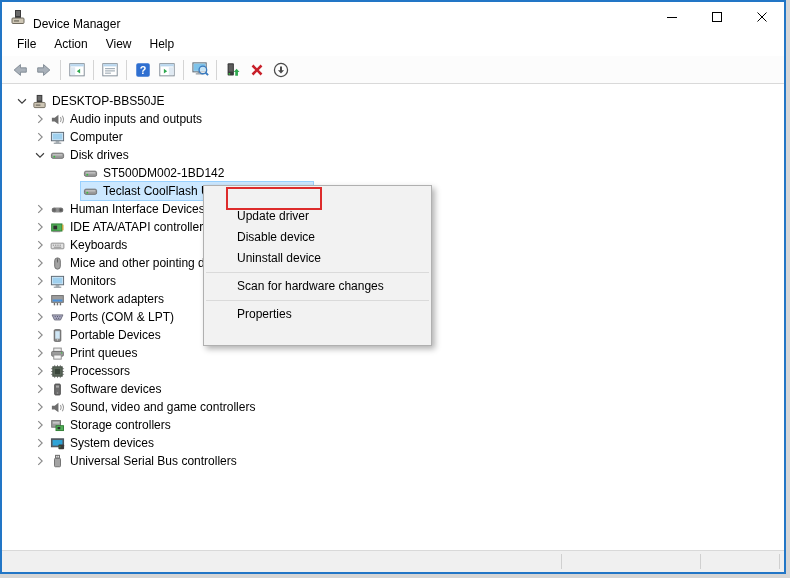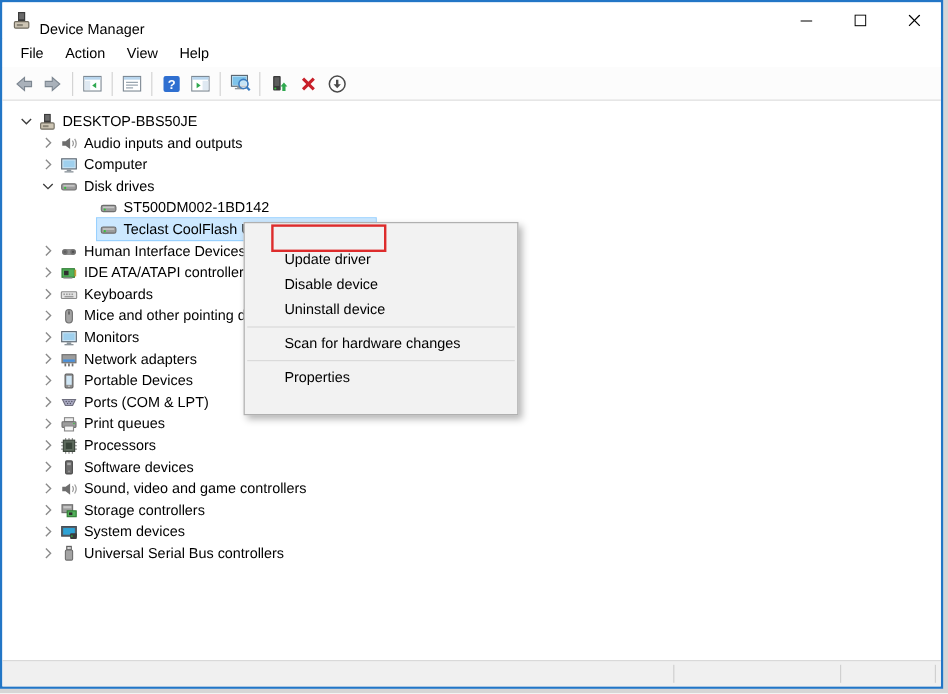--- a/index.html
+++ b/index.html
@@ -514,39 +514,39 @@
       </div>
       <div class="trow lvl1">
         <span class="chev">
             <svg width="14" height="14">
               <use href="#i-chev-r"></use>
             </svg>
           </span>
         <span class="selwrap">
             <span class="ticon">
               <svg width="15" height="15">
+                <use href="#i-port"></use>
+              </svg>
+            </span>
+            <span>Ports (COM &amp; LPT)</span>
+          </span>
+      </div>
+      <div class="trow lvl1">
+        <span class="chev">
+            <svg width="14" height="14">
+              <use href="#i-chev-r"></use>
+            </svg>
+          </span>
+        <span class="selwrap">
+            <span class="ticon">
+              <svg width="15" height="15">
                 <use href="#i-portable"></use>
               </svg>
             </span>
             <span>Portable Devices</span>
-          </span>
-      </div>
-      <div class="trow lvl1">
-        <span class="chev">
-            <svg width="14" height="14">
-              <use href="#i-chev-r"></use>
-            </svg>
-          </span>
-        <span class="selwrap">
-            <span class="ticon">
-              <svg width="15" height="15">
-                <use href="#i-port"></use>
-              </svg>
-            </span>
-            <span>Ports (COM &amp; LPT)</span>
           </span>
       </div>
       <div class="trow lvl1">
         <span class="chev">
             <svg width="14" height="14">
               <use href="#i-chev-r"></use>
             </svg>
           </span>
         <span class="selwrap">
             <span class="ticon">

